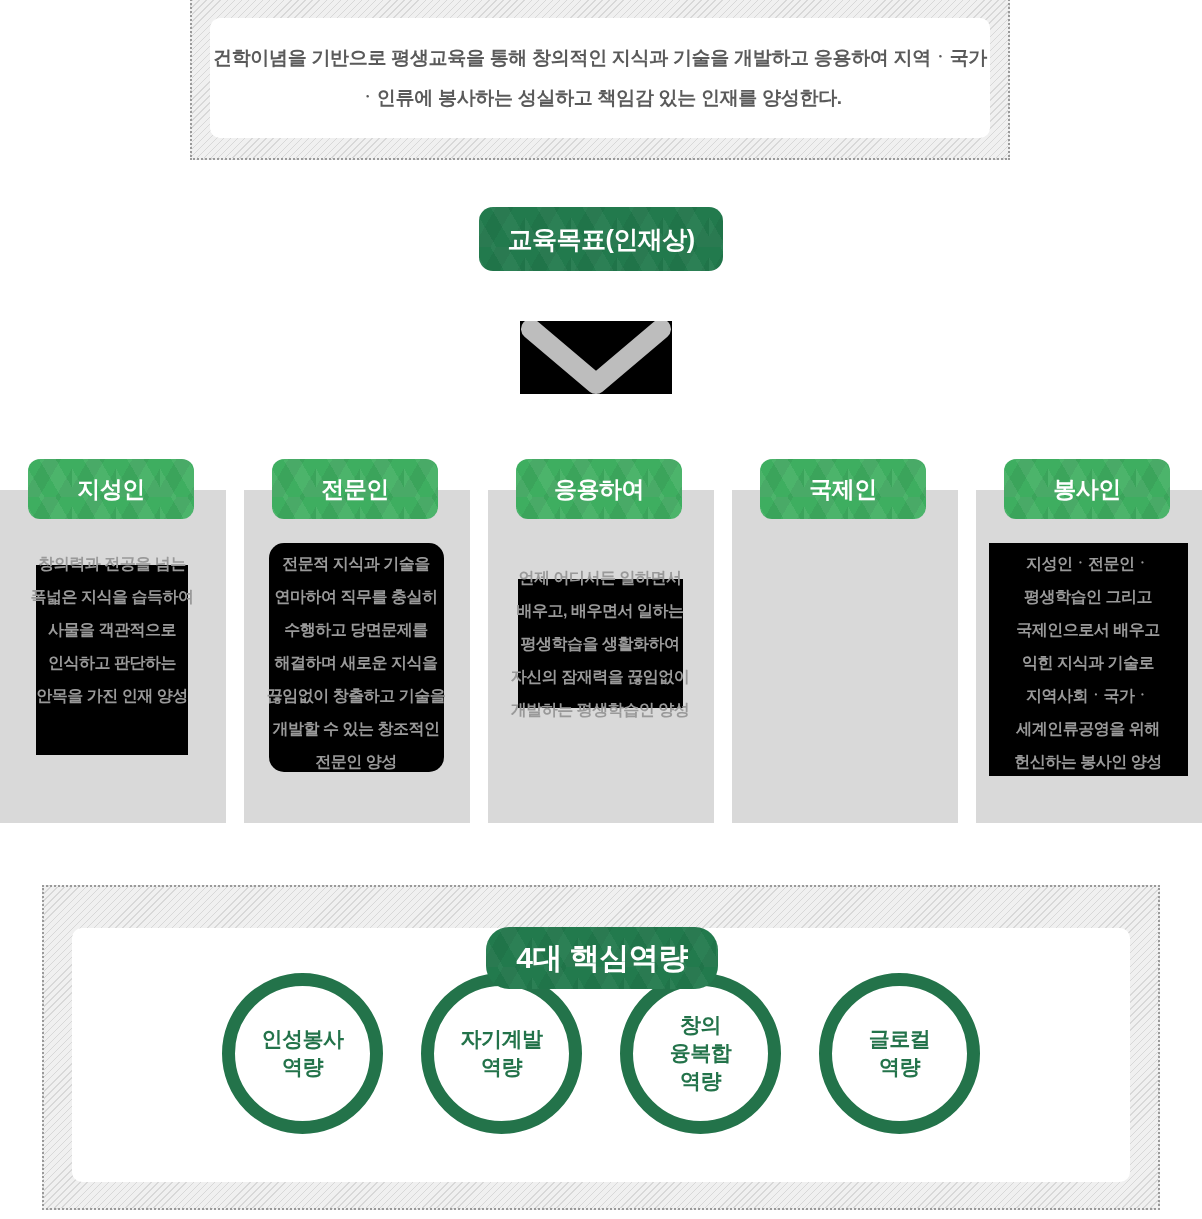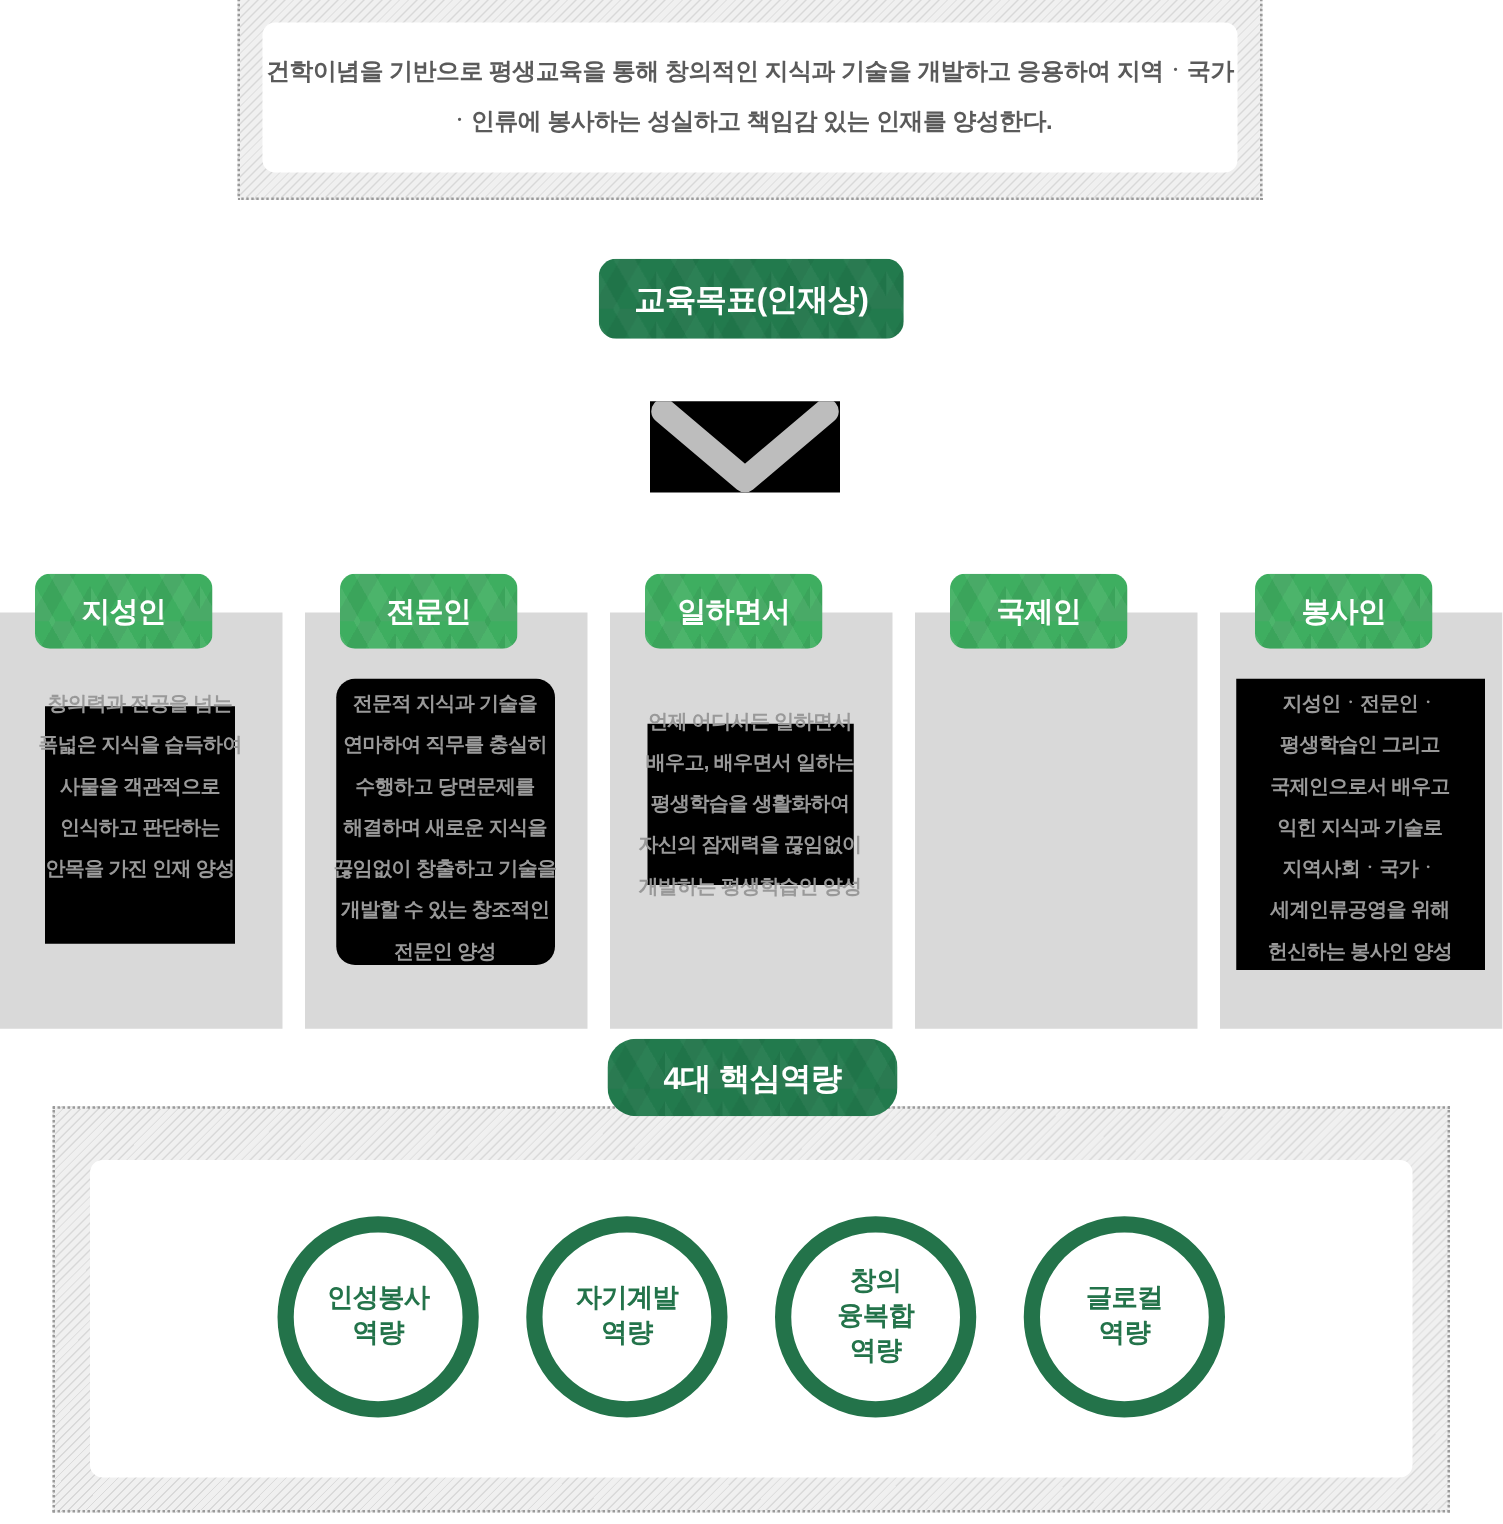--- a/index.html
+++ b/index.html
@@ -117,21 +117,21 @@
     position: absolute;
     left: 0;
     top: 31px;
     width: 226px;
     height: 333px;
     background: #d9d9d9;
   }
   .pillar .badge {
     left: 28px;
     top: 0px;
-    width: 142px;
+    width: 166px;
     height: 60px;
     font-size: 23px;
     z-index: 3;
   }
   .pillar .desc-wrap {
     position: absolute;
     left: 0;
     top: 84px;
     width: 224px;
     height: 270px;
@@ -185,24 +185,24 @@
     height: 325px;
   }
   #comp-inner {
     left: 28px;
     top: 41px;
     right: 28px;
     bottom: 26px;
   }
   #comp-badge {
     left: 486px;
-    top: 831px;
+    top: 927px;
     width: 232px;
     height: 62px;
-    font-size: 25px;
+    font-size: 30px;
     border-radius: 23px;
     z-index: 5;
   }
   #circles-row {
     position: absolute;
     left: 42px;
     top: 963px;
     width: 1118px;
     height: 180px;
     display: flex;
@@ -273,21 +273,21 @@
 해결하며 새로운 지식을
 끊임없이 창출하고 기술을
 개발할 수 있는 창조적인
 전문인 양성</div>
     </div>
   </div>
 </div>
 
 <div class="pillar" id="pillar-2">
   <div class="panel"></div>
-  <div class="badge light">일하면서</div>
+  <div class="badge light">응용하여</div>
   <div class="desc-wrap">
     <div class="blackbox">
       <div class="desc">언제 어디서든 일하면서
 배우고, 배우면서 일하는
 평생학습을 생활화하여
 자신의 잠재력을 끊임없이
 개발하는 평생학습인 양성</div>
     </div>
   </div>
 </div>

